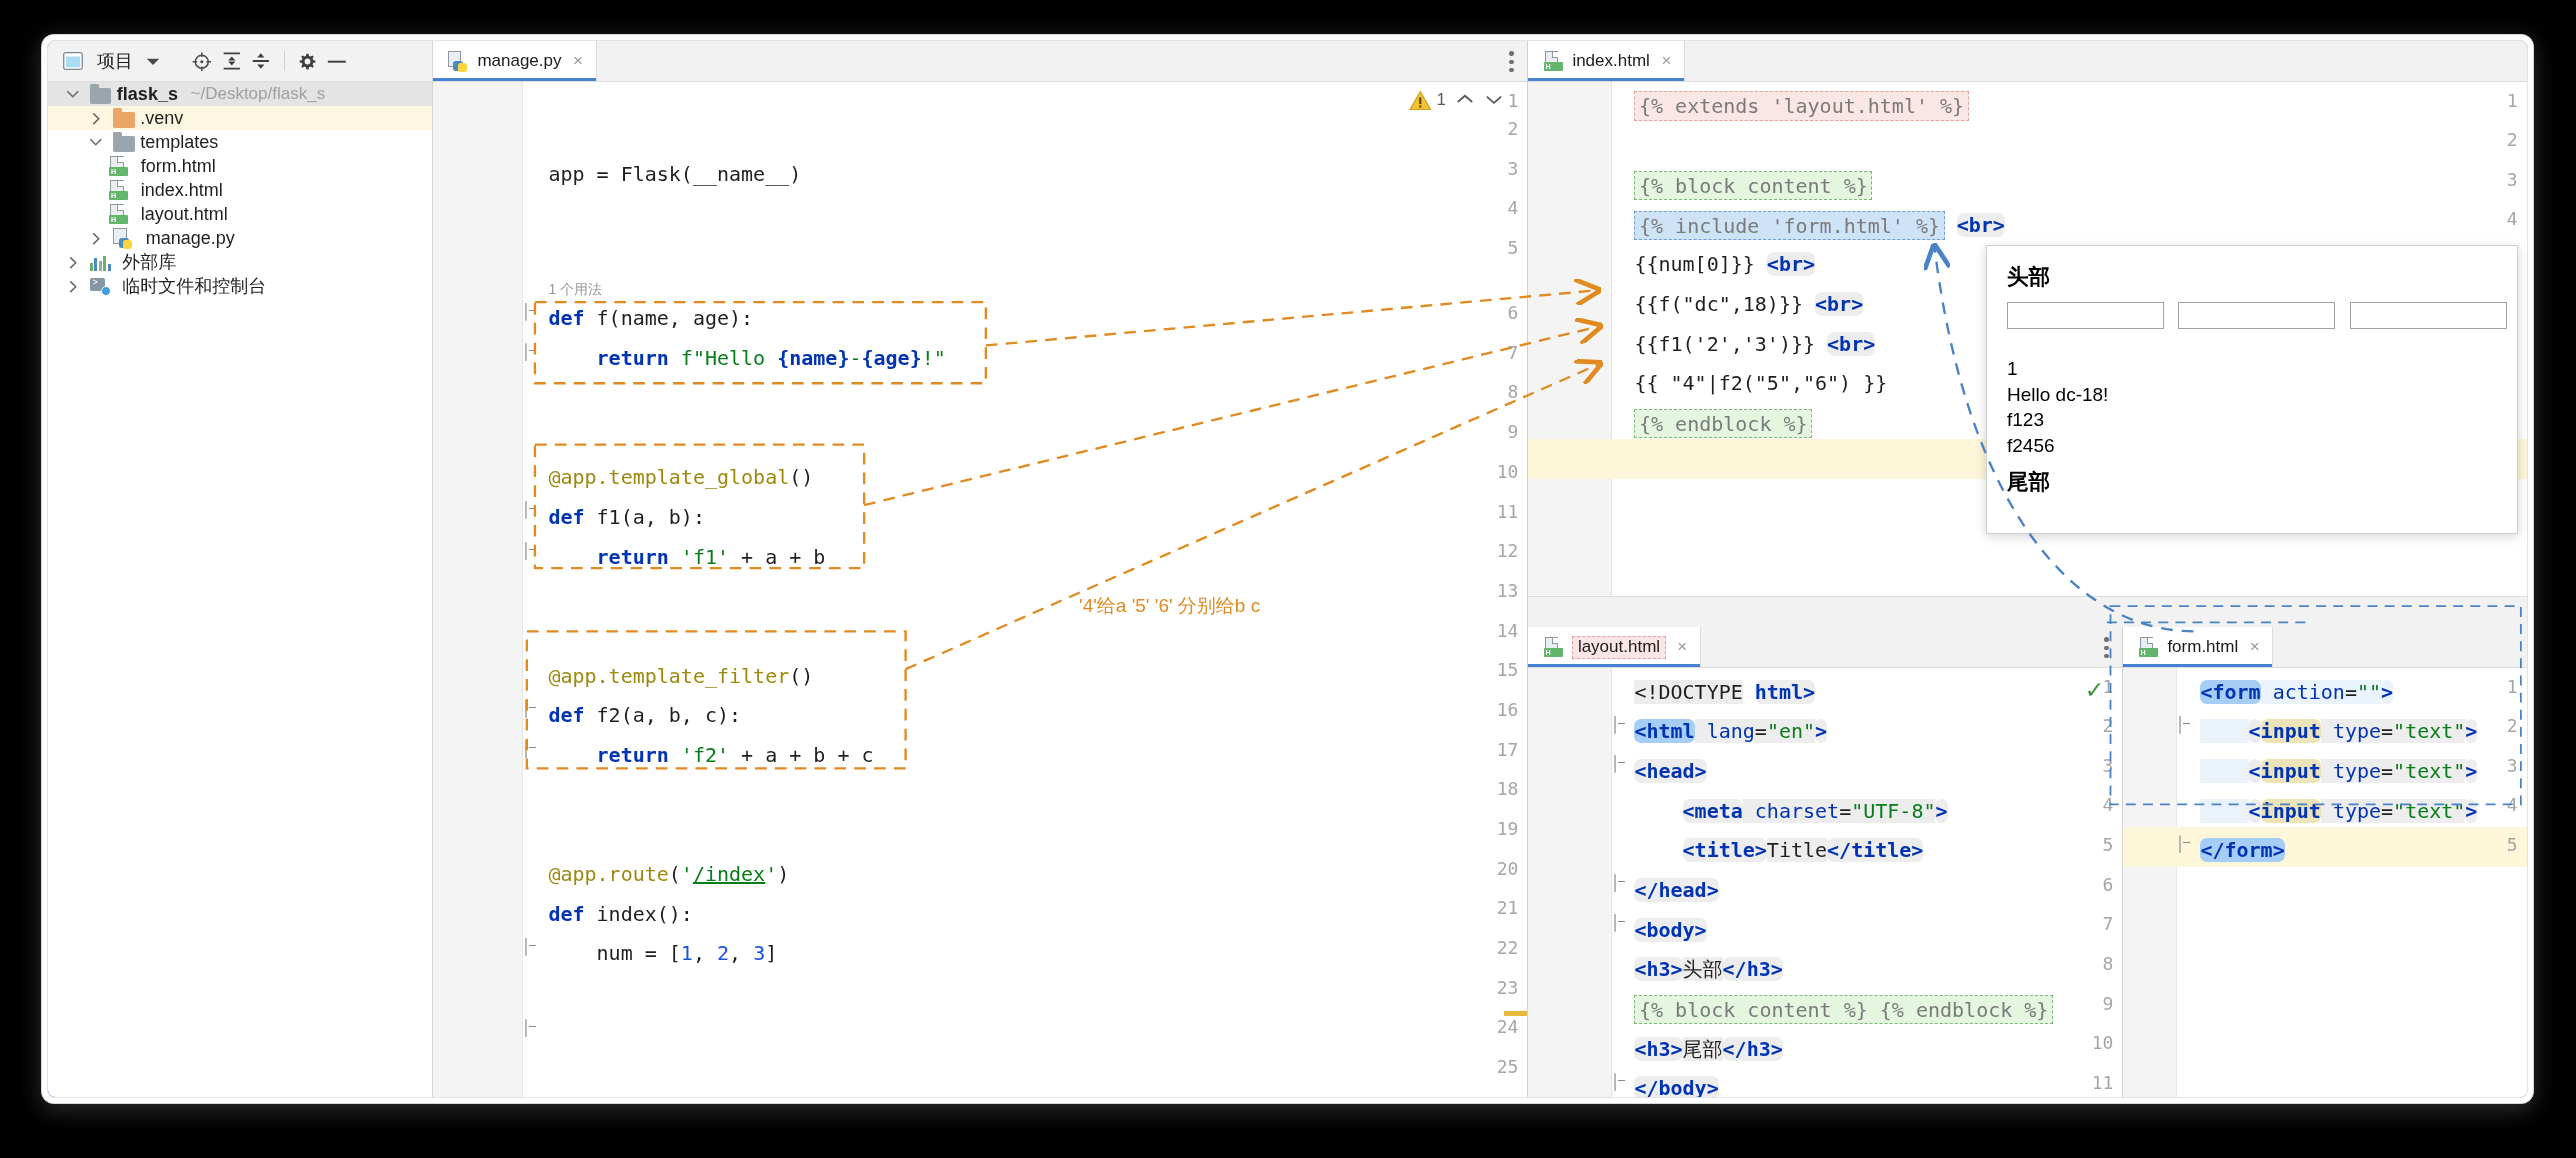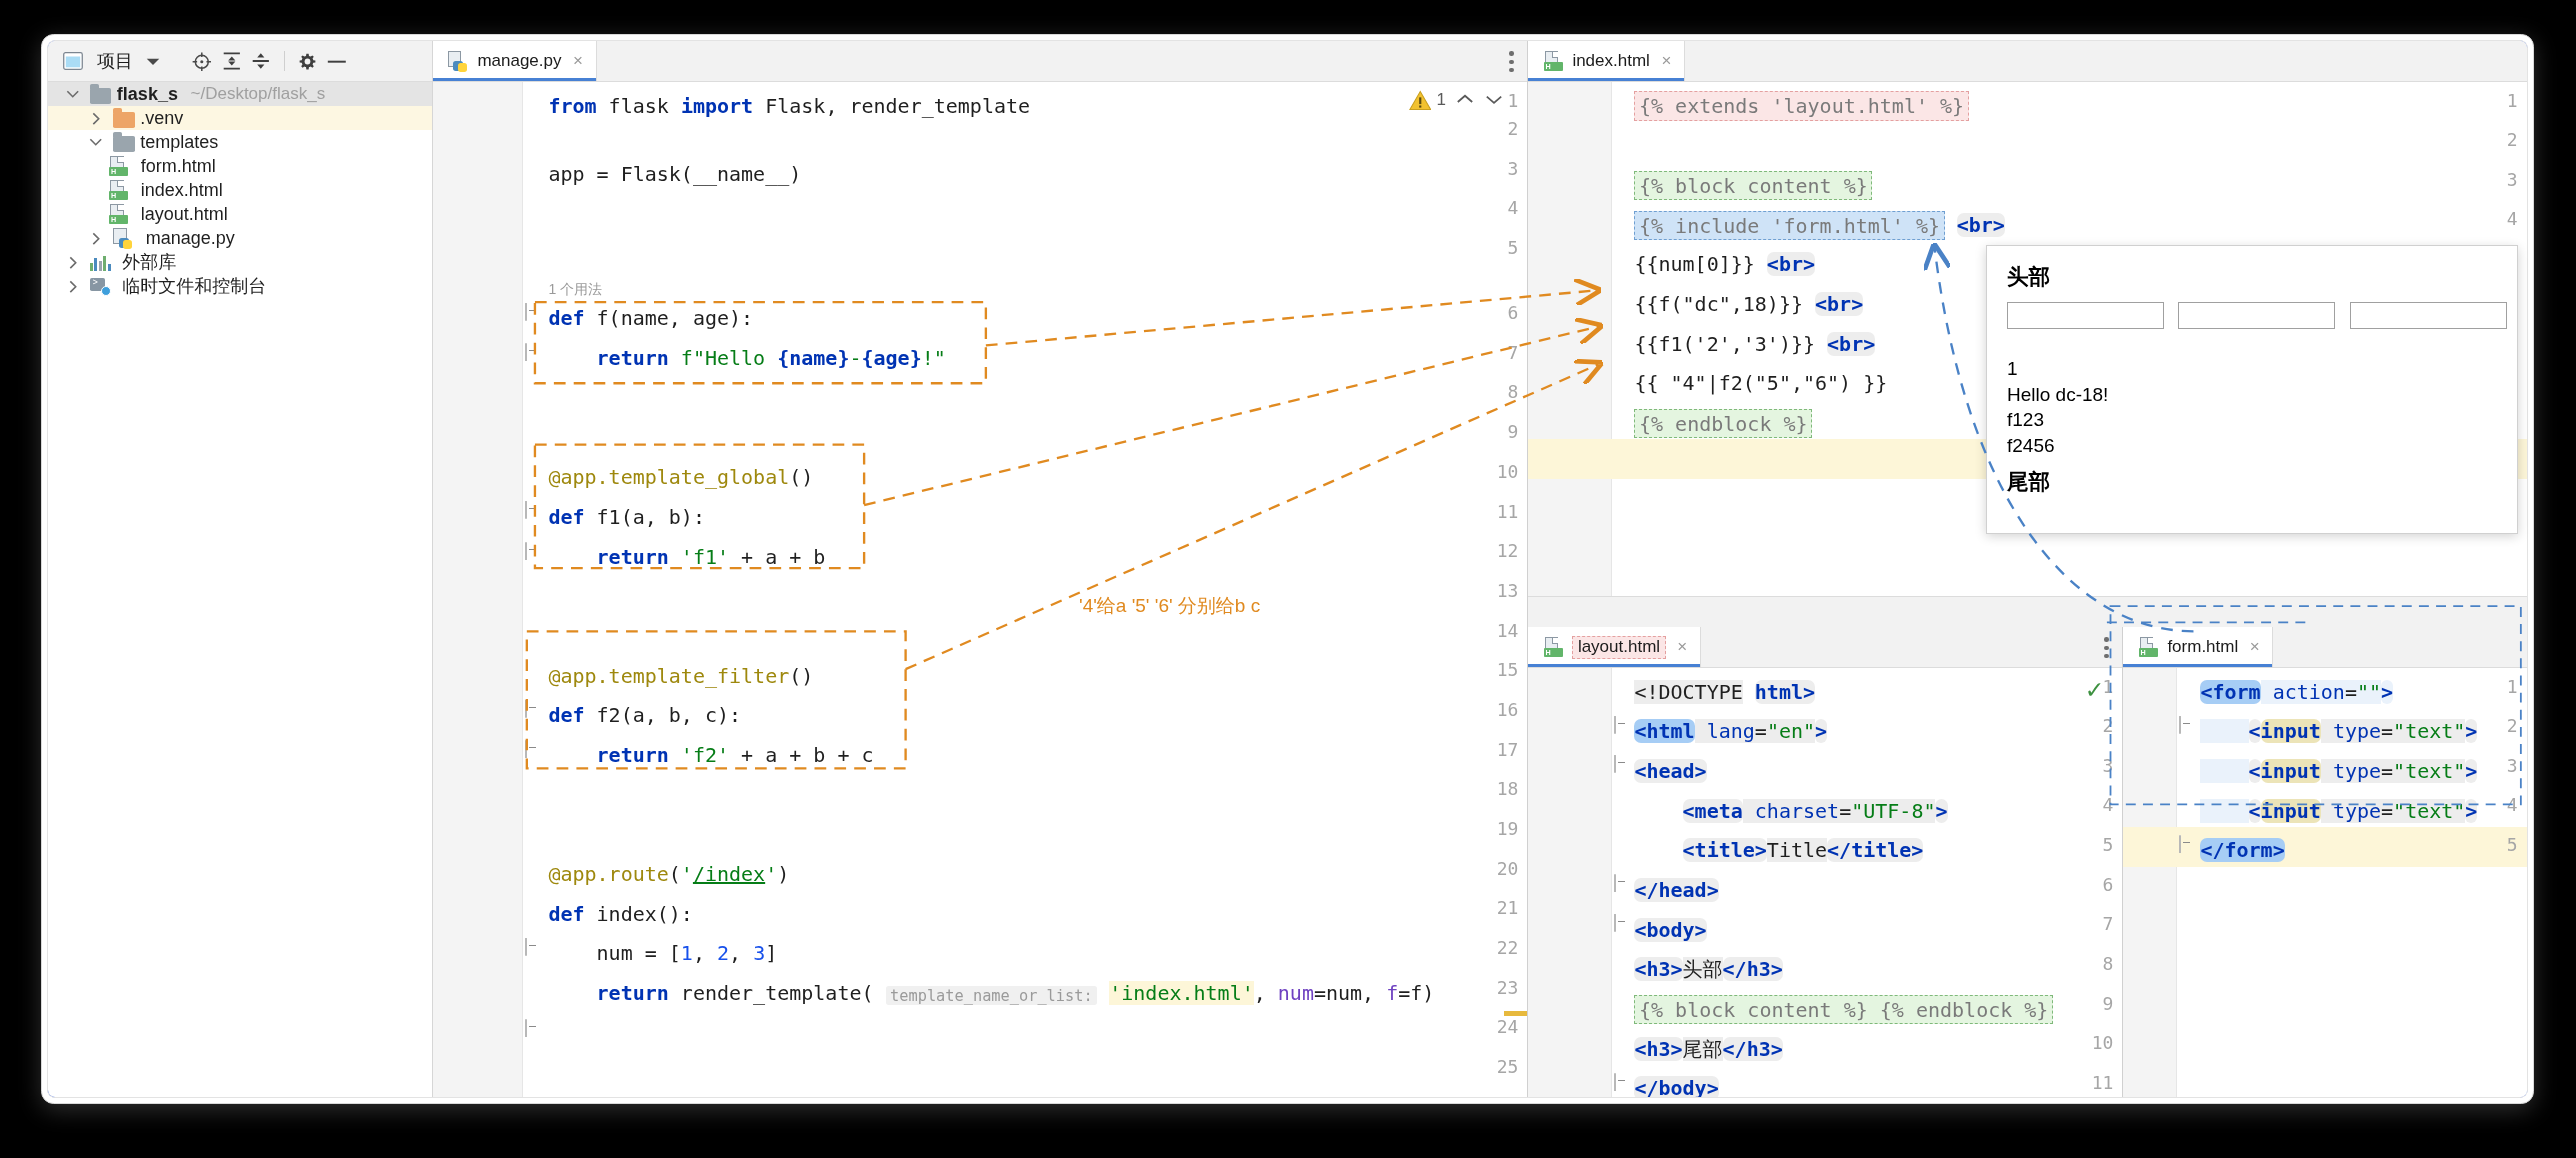--- a/index.html
+++ b/index.html
@@ -430,40 +430,38 @@
       <span class="fold down" style="left:92px;top:222px"><span class="bx"></span></span>
       <span class="fold up" style="left:92px;top:262px"><span class="bx"></span></span>
       <span class="fold down" style="left:92px;top:420px"><span class="bx"></span></span>
       <span class="fold up" style="left:92px;top:461px"><span class="bx"></span></span>
       <span class="fold down" style="left:92px;top:619px"><span class="bx"></span></span>
       <span class="fold up" style="left:92px;top:659px"><span class="bx"></span></span>
       <span class="fold down" style="left:92px;top:857px"><span class="bx"></span></span>
       <span class="fold up" style="left:92px;top:938px"><span class="bx"></span></span>
 
       <div class="code" style="position:absolute;left:115px;top:0;font-size:20px;line-height:40px">
-        <div style="position:absolute;top:3.6px"><span class="kw">from</span> <span class="txt">flask</span> <span class="kw">import</span> <span class="txt">Flask, render_template</span></div>
         <div style="position:absolute;top:72px"><span class="txt">app = Flask(__name__)</span></div>
 
         <div class="usage" style="position:absolute;top:197px;line-height:21.6px">1 个用法</div>
 
         <div style="position:absolute;top:216px"><span class="kw">def</span> <span class="txt">f(name, age):</span></div>
         <div style="position:absolute;top:256px"><span class="txt">    </span><span class="kw">return</span> <span class="str">f"Hello </span><span class="kw">{name}</span><span class="str">-</span><span class="kw">{age}</span><span class="str">!"</span></div>
 
         <div style="position:absolute;top:375px"><span class="dec">@app.template_global</span><span class="txt">()</span></div>
         <div style="position:absolute;top:415px"><span class="kw">def</span> <span class="txt">f1(a, b):</span></div>
         <div style="position:absolute;top:455px"><span class="txt">    </span><span class="kw">return</span> <span class="str">'f1'</span><span class="txt"> + a + b</span></div>
 
         <div style="position:absolute;top:574px"><span class="dec">@app.template_filter</span><span class="txt">()</span></div>
         <div style="position:absolute;top:613px"><span class="kw">def</span> <span class="txt">f2(a, b, c):</span></div>
         <div style="position:absolute;top:653px"><span class="txt">    </span><span class="kw">return</span> <span class="str">'f2'</span><span class="txt"> + a + b + c</span></div>
 
         <div style="position:absolute;top:772px"><span class="dec">@app.route</span><span class="txt">(</span><span class="str">'</span><span class="link-u">/index</span><span class="str">'</span><span class="txt">)</span></div>
         <div style="position:absolute;top:812px"><span class="kw">def</span> <span class="txt">index():</span></div>
         <div style="position:absolute;top:851px"><span class="txt">    num = [</span><span class="num">1</span><span class="txt">, </span><span class="num">2</span><span class="txt">, </span><span class="num">3</span><span class="txt">]</span></div>
-        <div style="position:absolute;top:891px"><span class="txt">    </span><span class="kw">return</span> <span class="txt">render_template(</span> <span class="ghost">template_name_or_list:</span> <span class="str hl-yellow">'index.html'</span><span class="txt">, </span><span class="param">num</span><span class="txt">=num, </span><span class="param">f</span><span class="txt">=f)</span></div>
 
         <div style="position:absolute;top:1014px"> </div>
         
       </div>
 
       <div class="warnbar" style="position:absolute;right:23.5px;top:7.2px">
         <span style="display:flex;align-items:center;gap:5.4px">
           <svg width="22.5" height="21" viewBox="0 0 25 23">
                   <path d="M12.5 1.5 L24 21.5 H1 Z" fill="#f2c230" stroke="#caa01f" stroke-width="1.2"></path>
                   <rect x="11.3" y="8" width="2.4" height="7.5" fill="#5a4a12"></rect>

